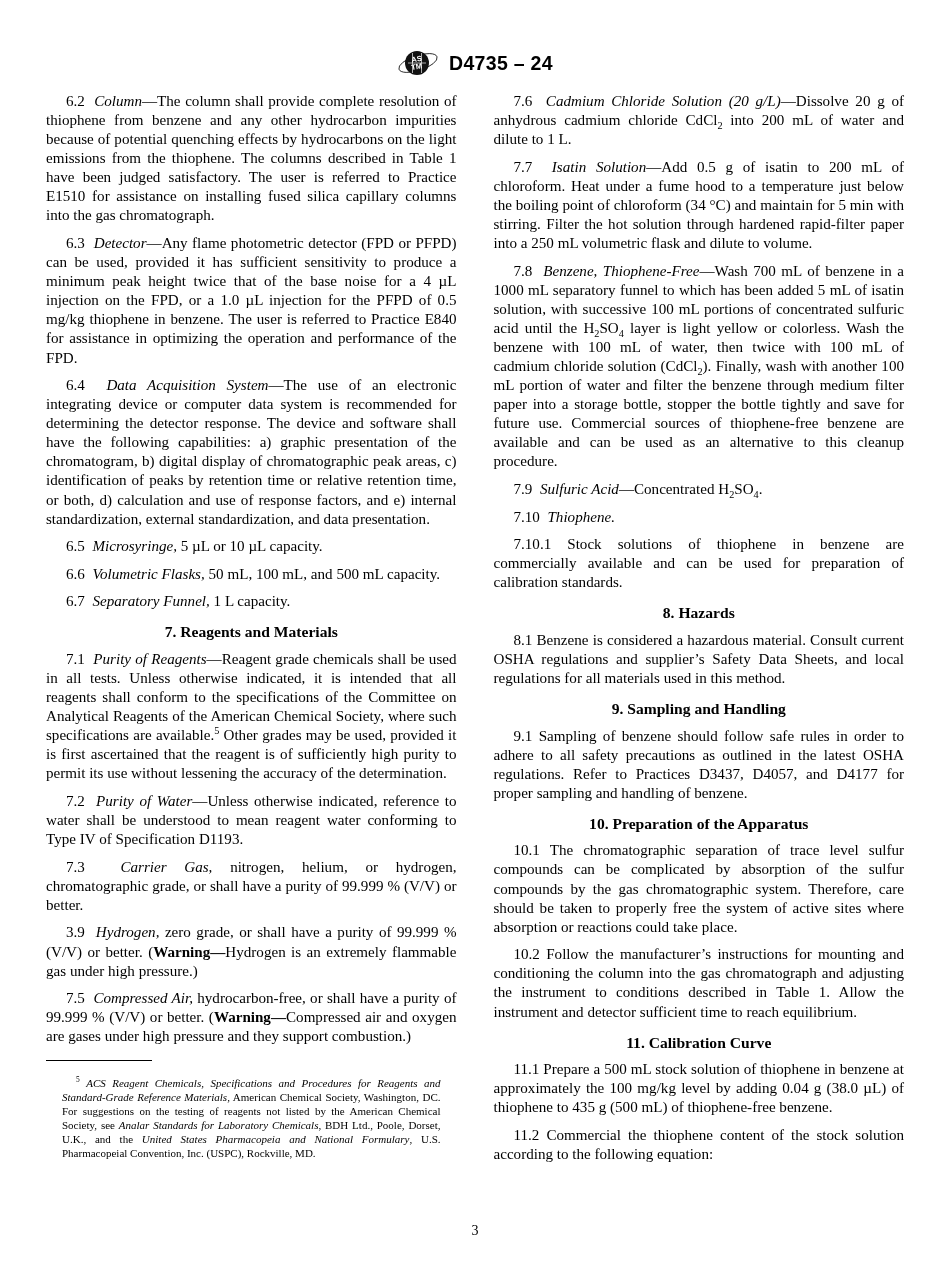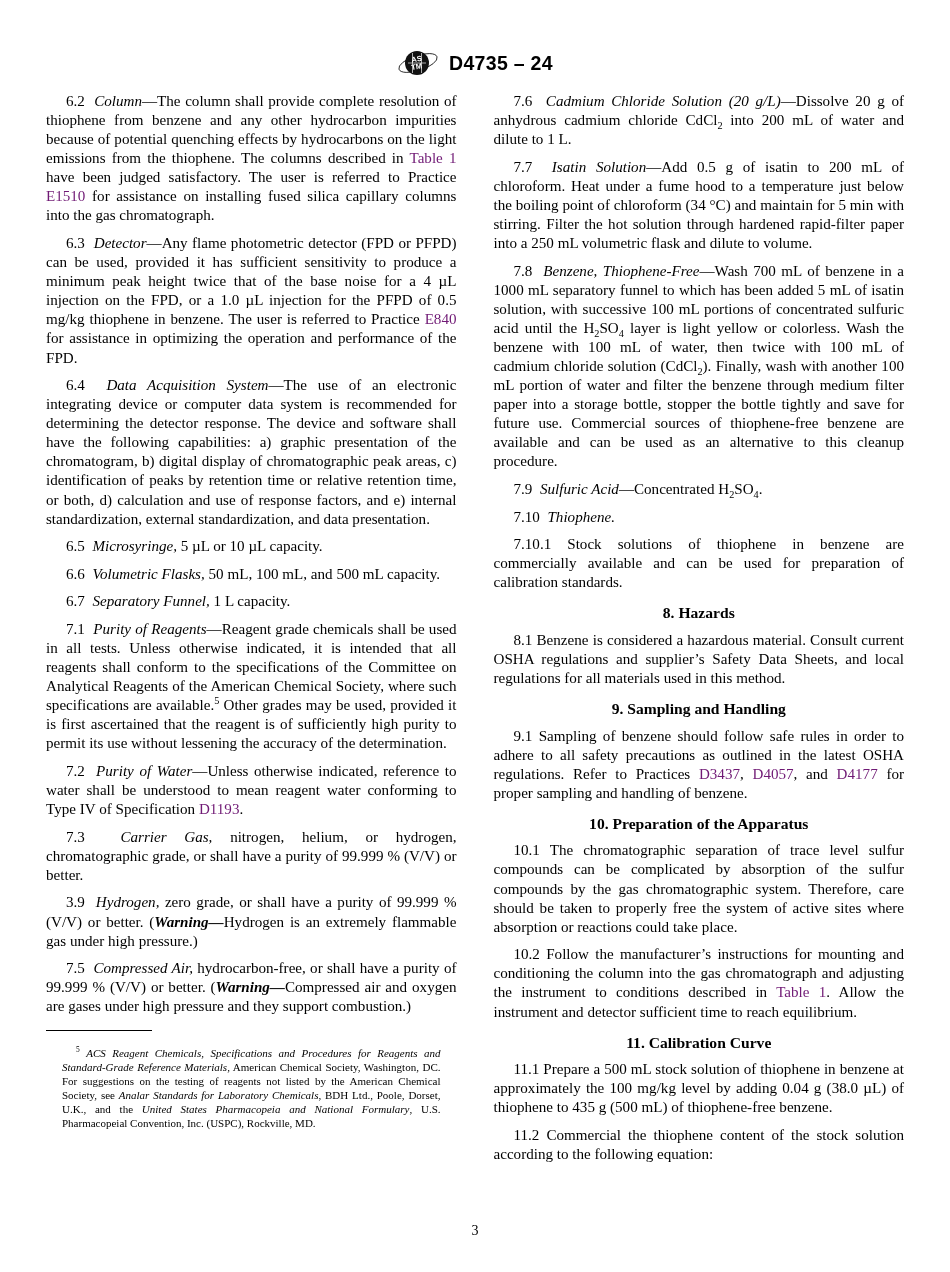--- a/index.html
+++ b/index.html
@@ -78,23 +78,23 @@
     font-family: "Liberation Serif", "DejaVu Serif", serif;
     font-weight: bold;
     font-size: 15.6px;
     line-height: 1.25;
     margin: 11px 0 8px 0;
     text-align: center;
     text-indent: 0;
   }
 
   i, em { font-style: italic; }
-  b, strong { font-weight: bold; font-style: italic; }
+  b, strong { font-weight: bold; }
   .lnk {
-    color: #701a75;
+    color: #000000;
     text-decoration: none;
   }
   sup {
     font-size: 0.68em;
     vertical-align: super;
     line-height: 0;
   }
   sub {
     font-size: 0.68em;
     vertical-align: sub;
@@ -164,20 +164,21 @@
       <p class="para"><span>6.3</span>&nbsp; <i>Detector</i><span>—Any flame photometric detector (FPD or PFPD) can be used, provided it has sufficient sensitivity to produce a minimum peak height twice that of the base noise for a 4 µL injection on the FPD, or a 1.0 µL injection for the PFPD of 0.5 mg/kg thiophene in benzene. The user is referred to Practice </span><a class="lnk" href="#">E840</a><span> for assistance in optimizing the operation and performance of the FPD.</span></p>
 
       <p class="para"><span>6.4</span>&nbsp; <i>Data Acquisition System</i><span>—The use of an electronic integrating device or computer data system is recommended for determining the detector response. The device and software shall have the following capabilities: a) graphic presentation of the chromatogram, b) digital display of chromatographic peak areas, c) identification of peaks by retention time or relative retention time, or both, d) calculation and use of response factors, and e) internal standardization, external standardization, and data presentation.</span></p>
 
       <p class="para"><span>6.5</span>&nbsp; <i>Microsyringe,</i><span> 5 µL or 10 µL capacity.</span></p>
 
       <p class="para"><span>6.6</span>&nbsp; <i>Volumetric Flasks,</i><span> 50 mL, 100 mL, and 500 mL capacity.</span></p>
 
       <p class="para"><span>6.7</span>&nbsp; <i>Separatory Funnel,</i><span> 1 L capacity.</span></p>
 
+      <h2 class="section">7.  Reagents and Materials</h2>
 
       <p class="para"><span>7.1</span>&nbsp; <i>Purity of Reagents</i><span>—Reagent grade chemicals shall be used in all tests. Unless otherwise indicated, it is intended that all reagents shall conform to the specifications of the Committee on Analytical Reagents of the American Chemical Society, where such specifications are available.</span><sup>5</sup><span> Other grades may be used, provided it is first ascertained that the reagent is of sufficiently high purity to permit its use without lessening the accuracy of the determination.</span></p>
 
       <p class="para"><span>7.2</span>&nbsp; <i>Purity of Water</i><span>—Unless otherwise indicated, reference to water shall be understood to mean reagent water conforming to Type IV of Specification </span><a class="lnk" href="#">D1193</a><span>.</span></p>
 
       <p class="para"><span>7.3</span>&nbsp; <i>Carrier Gas,</i><span> nitrogen, helium, or hydrogen, chromatographic grade, or shall have a purity of 99.999 % (V/V) or better.</span></p>
 
       <p class="para"><span>3.9</span>&nbsp; <i>Hydrogen,</i><span> zero grade, or shall have a purity of 99.999 % (V/V) or better. (</span><b>Warning—</b><span>Hydrogen is an extremely flammable gas under high pressure.)</span></p>
 
       <p class="para"><span>7.5</span>&nbsp; <i>Compressed Air,</i><span> hydrocarbon-free, or shall have a purity of 99.999 % (V/V) or better. (</span><b>Warning—</b><span>Compressed air and oxygen are gases under high pressure and they support combustion.)</span></p>

